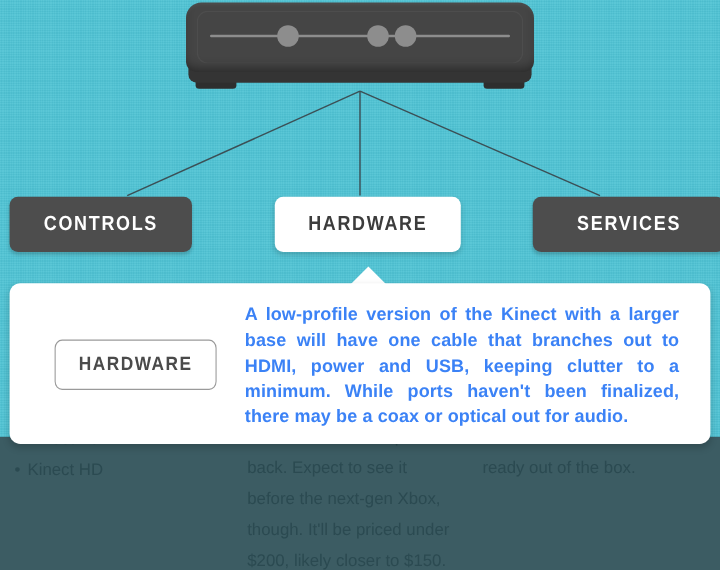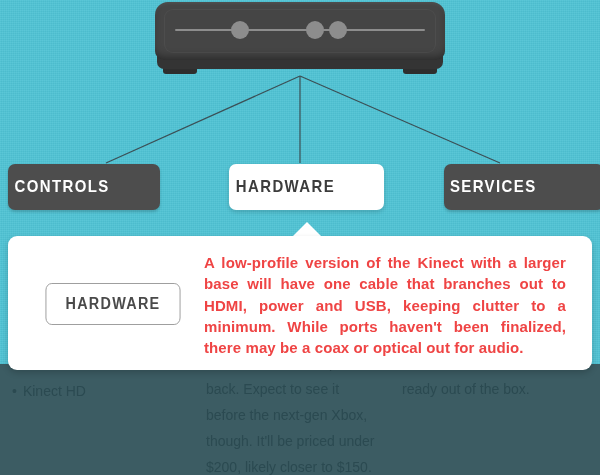--- a/index.html
+++ b/index.html
@@ -108,21 +108,21 @@
   }
 
   
   .node {
     position: absolute;
     top: 164px;
     height: 46px;
     border-radius: 7px;
     display: flex;
     align-items: center;
-    justify-content: flex-start;
+    justify-content: center;
     background: #4d4d4d;
     box-shadow: 0 2px 3px rgba(0,0,0,0.18);
   }
   .node .node-label {
     font-size: 17px;
     font-weight: bold;
     letter-spacing: 1.6px;
     color: #ffffff;
     transform: scaleX(0.88);
   }
@@ -184,21 +184,21 @@
   }
   .panel-body {
     flex: 1;
     padding-right: 12px;
   }
   .panel-text {
     margin: 0;
     font-size: 15px;
     line-height: 1.42;
     font-weight: bold;
-    color: #ef4444;
+    color: #3b82f6;
     text-align: justify;
     letter-spacing: 0.1px;
   }
 
   
   .dim-layer {
     position: absolute;
     left: 0;
     top: 364px;
     width: 600px;

